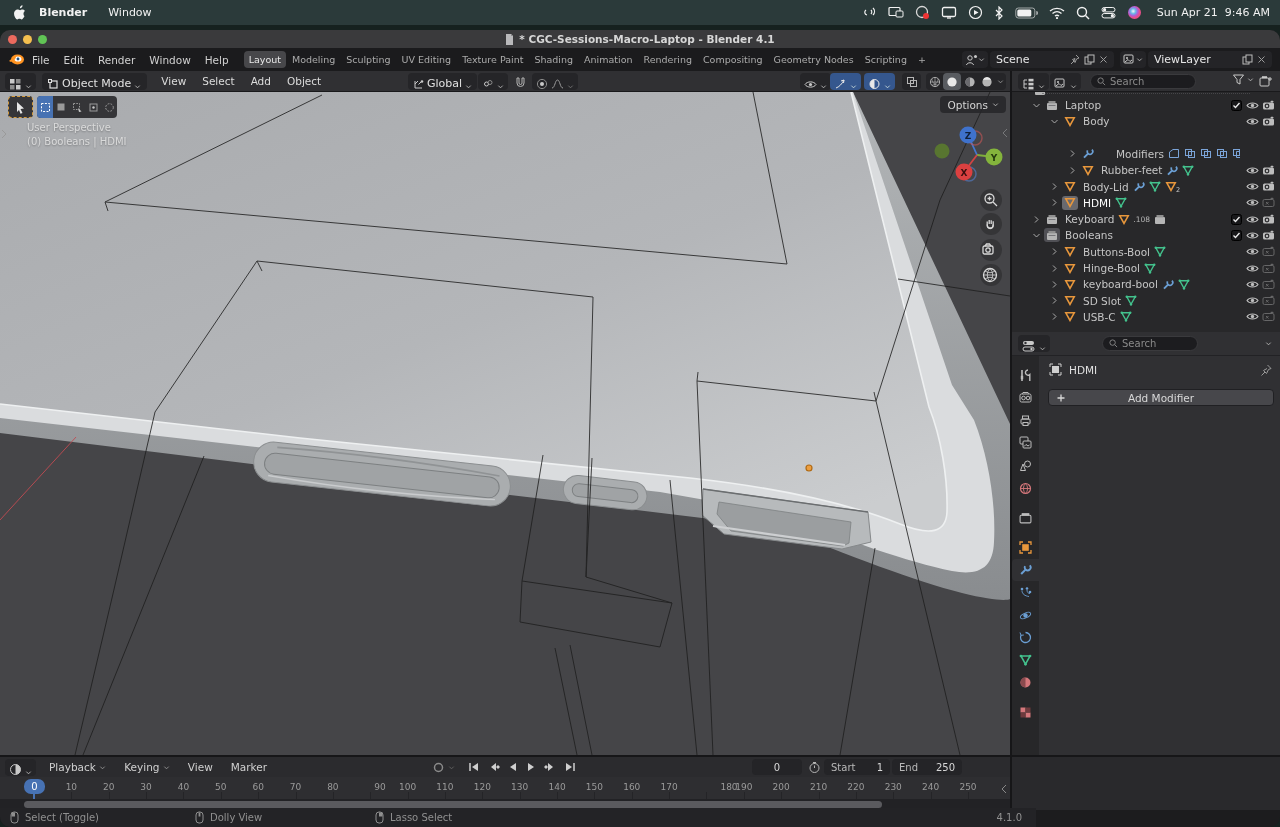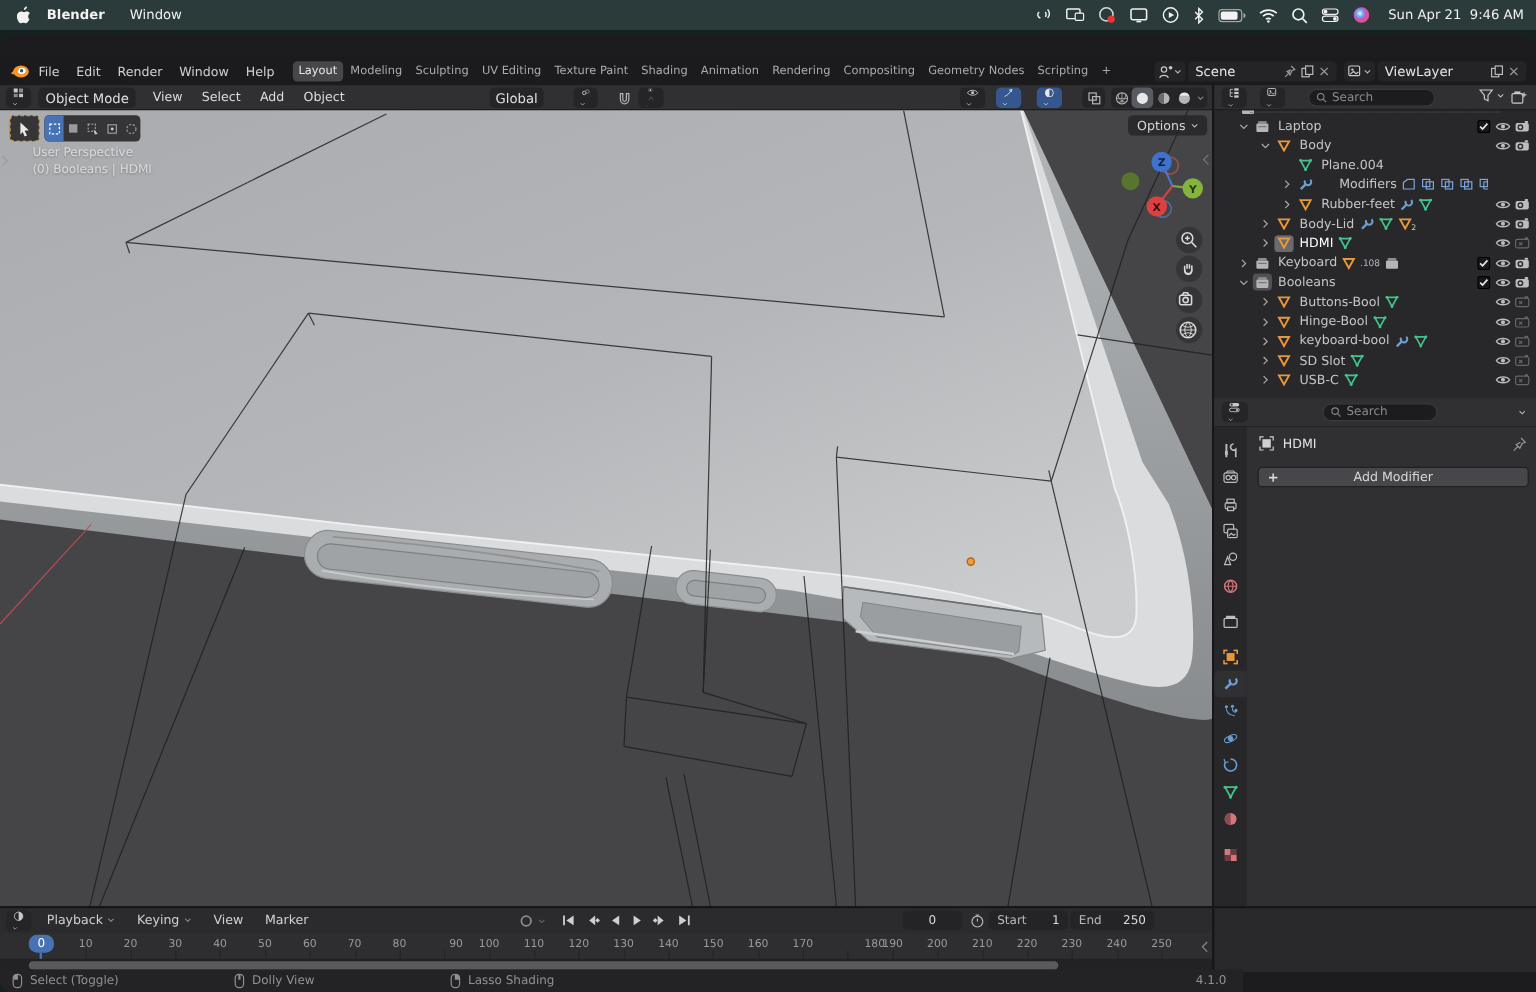--- a/index.html
+++ b/index.html
@@ -19,21 +19,21 @@
   .topbar { position:absolute; top:18px; left:0; width:100%; height:23px; background:#1b1b1d; display:flex; align-items:center; }
   .top-menu { padding:0 7px; color:#d0d0d0; font-size:10.5px; }
   .ws-tabs { display:flex; align-items:center; margin-left:8px; }
   .ws-tab { padding:3px 5px; margin-right:1px; border-radius:4px; color:#ababab; font-size:9.5px; white-space:nowrap; }
   .ws-tab.active { background:#47474a; color:#e8e8e8; }
   .pill { background:#242427; border-radius:4px; display:flex; align-items:center; }
   .chev { width:7px; height:7px; display:inline-block; }
   .main { position:absolute; top:41px; left:0; width:1280px; height:684px; }
   .vp-header { position:absolute; top:0; left:0; width:1010px; height:21px; background:#303033; display:flex; align-items:center; border-bottom:1px solid #19191b; }
   .vp-menu { padding:0 8px; color:#dcdcdc; font-size:10.5px; }
-  .hdr-widget { height:17px; background:#252528; border-radius:4px; display:flex; align-items:flex-start; padding:0 4px; gap:3px; color:#e0e0e0;flex-direction:column; }
+  .hdr-widget { height:17px; background:#252528; border-radius:4px; display:flex; align-items:flex-end; padding:0 4px; gap:3px; color:#e0e0e0; }
   .canvas-wrap { position:absolute; top:21px; left:0; width:1010px; height:663px; background:#454548; }
   .rightpanel { position:absolute; top:0; left:1010px; width:270px; height:684px; background:#28282a; border-left:2px solid #161618; }
   .outl-header { position:absolute; top:0; left:0; width:100%; height:21px; background:#303033; border-bottom:1px solid #19191b; }
   .searchbox { position:absolute; background:#1c1c1f; border:1px solid #3a3a3d; border-radius:8px; height:15px; display:flex; align-items:center; gap:4px; padding:0 6px; color:#8a8a8a; font-size:10px; }
   .outl-body { position:absolute; top:21px; left:0; width:100%; height:239px; background:#28282a; overflow:hidden; }
   .outl-row { position:absolute; left:0; width:100%; height:16px; display:flex; align-items:center; font-size:10.5px; color:#c5c5c5; }
   .props { position:absolute; top:261px; left:0; width:100%; height:423px; background:#303033; }
   .props-header { position:absolute; top:0; left:0; width:100%; height:24px; background:#303033; border-bottom:1px solid #222225; }
   .props-tabs { position:absolute; top:24px; left:0; width:27px; height:399px; background:#272729; }
   .ptab { position:absolute; left:0; width:27px; height:22px; display:flex; align-items:center; justify-content:center; }
@@ -143,20 +143,32 @@
               </defs>
               <circle cx="7.5" cy="7.5" r="6.5" fill="url(#siri)"></circle>
             </svg>
           </span>
         </span>
       <span class="mb-clock">Sun Apr 21  9:46 AM</span>
     </div>
   </div>
 
   <div class="window">
+    <div class="titlebar">
+      <div class="tl" style="left:8px;background:#ed6a5e"></div>
+      <div class="tl" style="left:23px;background:#f5bf4f"></div>
+      <div class="tl" style="left:38px;background:#61c455"></div>
+      <div class="title">
+        <svg width="9" height="11" viewBox="0 0 9 11">
+            <path fill="#b9b9bb" d="M1,0 h5 l2,2 v9 h-7 z"></path>
+            <path fill="#8a8a8c" d="M6,0 l2,2 h-2 z"></path>
+          </svg>
+        <span>* CGC-Sessions-Macro-Laptop - Blender 4.1</span>
+      </div>
+    </div>
 
     <div class="topbar">
       <span class="icon" style="margin-left:8px">
         <svg width="17" height="13" viewBox="0 0 17 13">
             <ellipse cx="9.5" cy="6.5" rx="6.5" ry="5" fill="#ff9321"></ellipse>
             <ellipse cx="10" cy="6" rx="3.4" ry="2.6" fill="#fff"></ellipse>
             <circle cx="10" cy="6" r="1.4" fill="#265787"></circle>
             <path d="M1,8 L7,3 8,5 3,9 Z" fill="#ff9321"></path>
           </svg>
       </span>
@@ -633,33 +645,20 @@
               </span>
               <span class="icon" style="width:16px;margin-right:4px">
                 <svg width="13" height="11" viewBox="0 0 13 11">
                   <rect x="1" y="2.5" width="11" height="7" rx="1.5" fill="#bdbdbd"></rect>
                   <circle cx="5" cy="6" r="2.4" fill="#2b2b2d"></circle>
                   <circle cx="5" cy="6" r="1.2" fill="#bdbdbd"></circle>
                   <rect x="8.5" y="0.8" width="3" height="1.6" rx="0.8" fill="#bdbdbd"></rect>
                 </svg>
               </span>
             </div>
-            <div class="outl-row" style="top:37.6px">
-              <span class="icon" style="width:12px;margin-left:54px"></span>
-              <span class="icon" style="width:16px;height:14px;margin-left:2px">
-                <svg width="12" height="11" viewBox="0 0 12 11">
-                  <path d="M1.8,1.8 H10.2 L6,9.4 Z" fill="none" stroke="#43c28d" stroke-width="1.4"></path>
-                  <circle cx="1.8" cy="1.8" r="1.2" fill="#43c28d"></circle>
-                  <circle cx="10.2" cy="1.8" r="1.2" fill="#43c28d"></circle>
-                  <circle cx="6" cy="9.4" r="1.2" fill="#43c28d"></circle>
-                </svg>
-              </span>
-              <span style="margin-left:5px;white-space:nowrap">Plane.004</span>
-              <span style="flex:1"></span>
-            </div>
             <div class="outl-row" style="top:53.900000000000006px">
               <span class="icon" style="width:12px;margin-left:54px">
                 <svg width="9" height="9" viewBox="0 0 9 9">
                   <path d="M3,1.5 L6,4.5 L3,7.5" stroke="#ababab" fill="none"></path>
                 </svg>
               </span>
               <span class="icon" style="width:16px;height:14px;margin-left:2px">
                 <svg width="12" height="11" viewBox="0 0 12 11">
                   <circle cx="8" cy="3.6" r="2.7" fill="none" stroke="#6b9fd4" stroke-width="1.7" stroke-dasharray="11.5 5.5" transform="rotate(-45 8 3.6)"></circle>
                   <path d="M6,5.6 L2,9.6" stroke="#6b9fd4" stroke-width="1.9"></path>
@@ -1398,19 +1397,19 @@
               <rect x="1" y="1" width="7" height="11" rx="3" fill="none" stroke="#8f8f8f"></rect>
               <path d="M3.6,1.5 h1.8 v4 h-1.8 z" fill="#8f8f8f"></path>
             </svg>
             <span>Dolly View</span>
           </span>
           <span class="hint abs" style="left:375px;top:3px">
             <svg width="9" height="13" viewBox="0 0 9 13">
               <rect x="1" y="1" width="7" height="11" rx="3" fill="none" stroke="#8f8f8f"></rect>
               <path d="M4,1.5 h3.5 v4 h-3.5 z" fill="#8f8f8f"></path>
             </svg>
-            <span>Lasso Shading</span>
+            <span>Lasso Select</span>
           </span>
         </span>
       <span style="position:absolute;right:14px">4.1.0</span>
     </div>
   </div>
 </div>
 
 </body></html>

